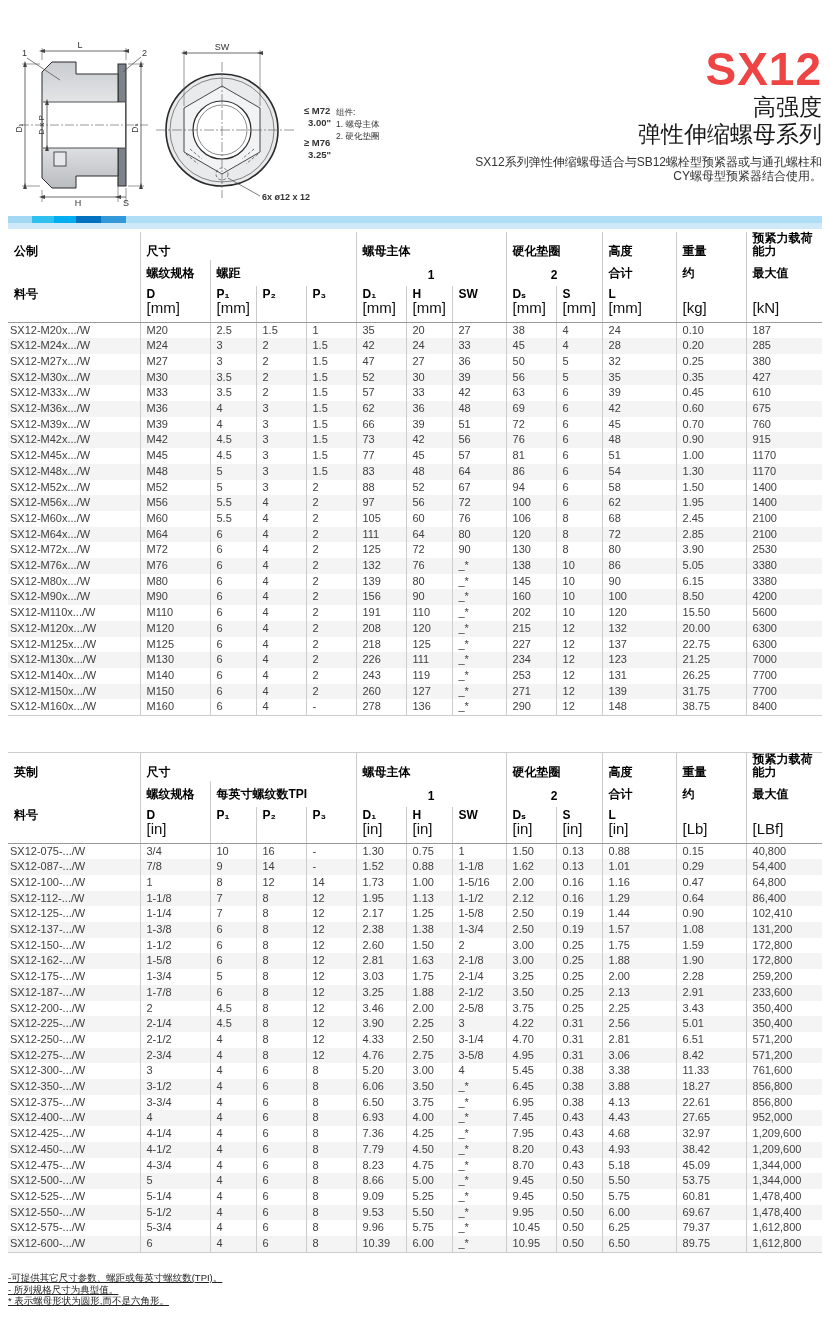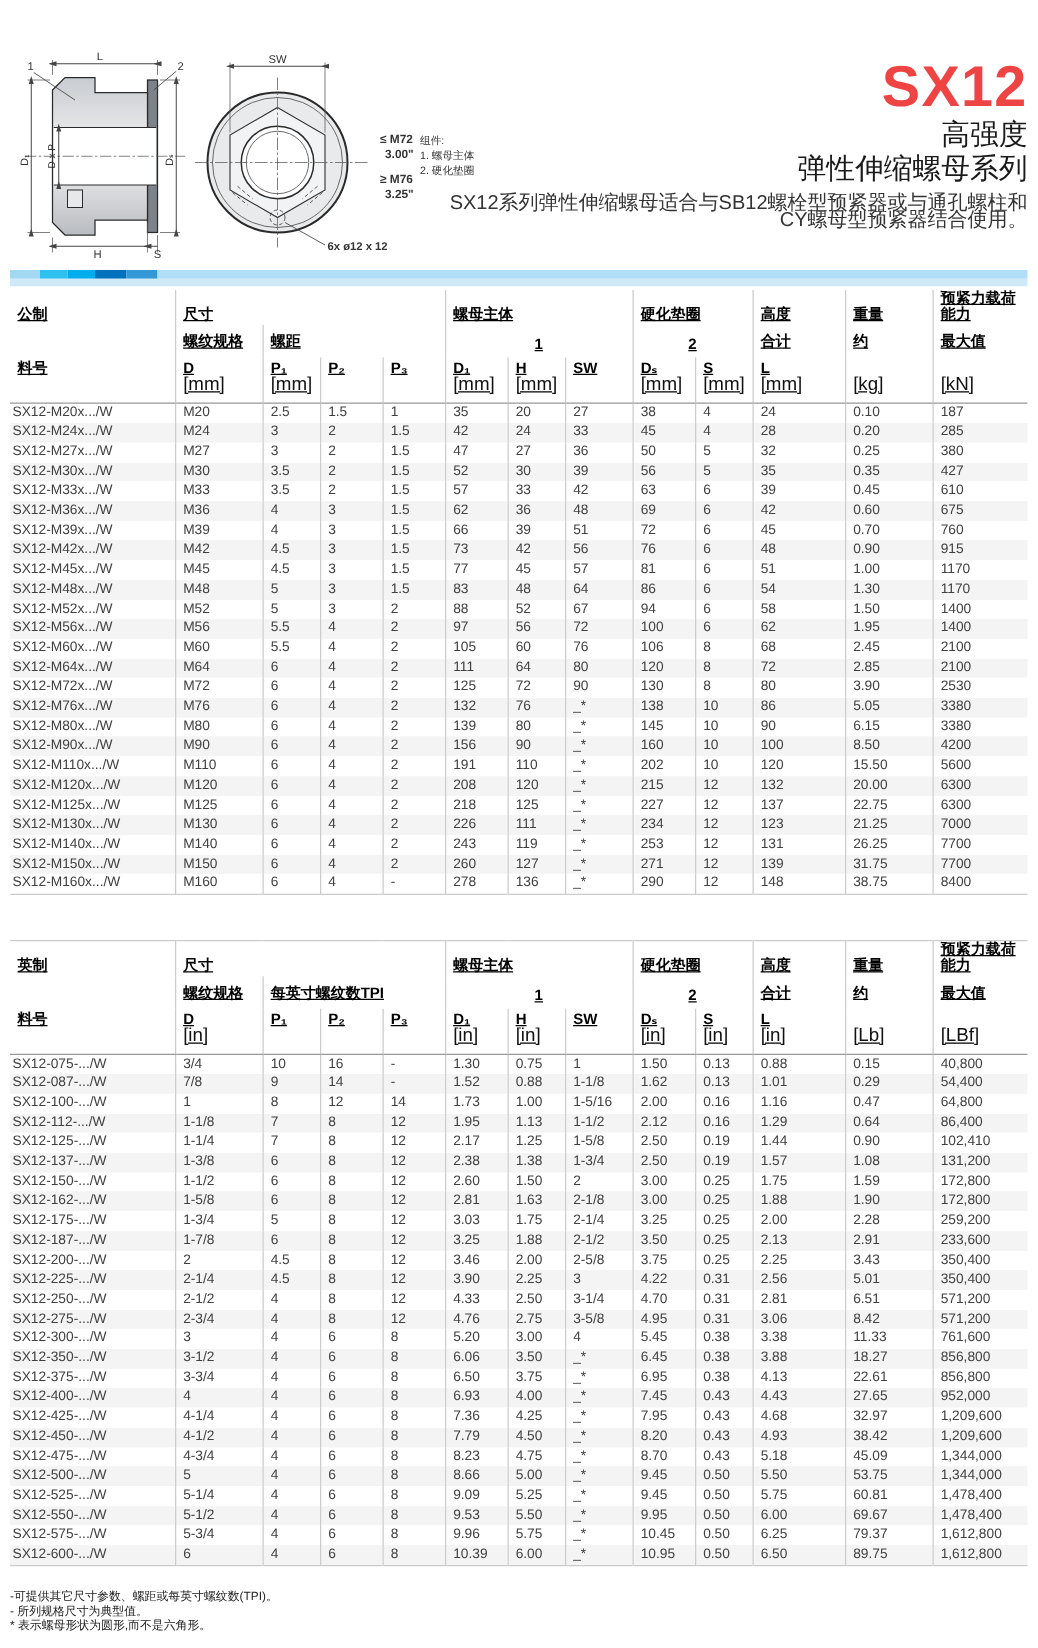--- a/index.html
+++ b/index.html
@@ -9,48 +9,48 @@
 
   
   .draw-area { position:absolute; left:0; top:0; width:460px; height:210px; }
   svg text { font-family:"Liberation Sans","DejaVu Sans",sans-serif; fill:#333; }
   .legend { position:absolute; left:336px; top:106px; font-size:8.5px; line-height:12px; color:#333; }
 
   
   .title-block { position:absolute; right:8px; top:44px; text-align:right; }
   .product-name { font-size:46px; font-weight:700; color:#ef4444; letter-spacing:1px; line-height:50px; }
   .subtitle { font-size:23px; font-weight:400; color:#1a1a1a; line-height:27px; }
-  .descr { margin-top:8px; font-size:16px; color:#333; line-height:13.5px; }
+  .descr { margin-top:8px; font-size:12px; color:#333; line-height:13.5px; }
 
   
   .bar { position:absolute; left:8px; top:216px; width:814px; height:7px; display:flex; }
   .bar span { display:block; height:7px; }
   .bar .s0{width:24px}.bar .s1{width:22px}.bar .s2{width:22px}.bar .s3{width:25px}.bar .s4{width:25px}.bar .s5{flex:1}
   .bar-under { position:absolute; left:8px; top:223px; width:814px; height:6px; }
 
   
   table { border-collapse:collapse; table-layout:fixed; width:814px; }
   .metric-table { position:absolute; left:8px; top:232px; }
   .imperial-table { position:absolute; left:8px; top:752px; border-top:1px solid #ccc; }
-  th { font-weight:bold; color:#000; text-align:left; font-size:12px; padding:0 0 0 6px;text-decoration:underline; }
+  th { font-weight:bold; color:#000; text-align:left; font-size:12px; padding:0 0 0 6px; }
   tr.hr1 th { height:26px; vertical-align:bottom; padding-bottom:2px; line-height:13px; }
   tr.hr2 th { height:26px; vertical-align:bottom; padding-bottom:4px; }
   tr.hr3 th { height:36px; vertical-align:top; padding-top:2px; border-bottom:1px solid #999; }
   tr.hr3 th .nm { font-size:12px; line-height:13px; height:13px; }
   tr.hr3 th .unit { font-weight:400; font-size:15px; line-height:13px; height:13px; color:#111; }
   th.bl { border-left:1px solid #ccc; }
   th.ctr { text-align:center; padding-left:0; }
   td { font-size:11px; color:#404040; line-height:15.7px; height:15.7px; padding:0 0 0 6px;
        border-left:1px solid #ccc; white-space:nowrap; overflow:hidden; }
   td:first-child { border-left:none; padding-left:2px; }
   tbody tr:nth-child(even) { background:#f4f4f4; }
   table { border-bottom:1px solid #ccc; }
 
   
-  .notes { position:absolute; left:8px; top:1272px; font-size:9.5px; color:#222; line-height:11.5px; }
+  .notes { position:absolute; left:8px; top:1272px; font-size:9.5px; color:#222; line-height:11.5px;text-decoration:underline; }
 </style>
 </head>
 <body>
 
 <div class="page">
 
   <div class="draw-area">
 
     <svg width="140" height="165" viewBox="0 0 140 165" style="position:absolute;left:14px;top:42px;">
       <defs>

